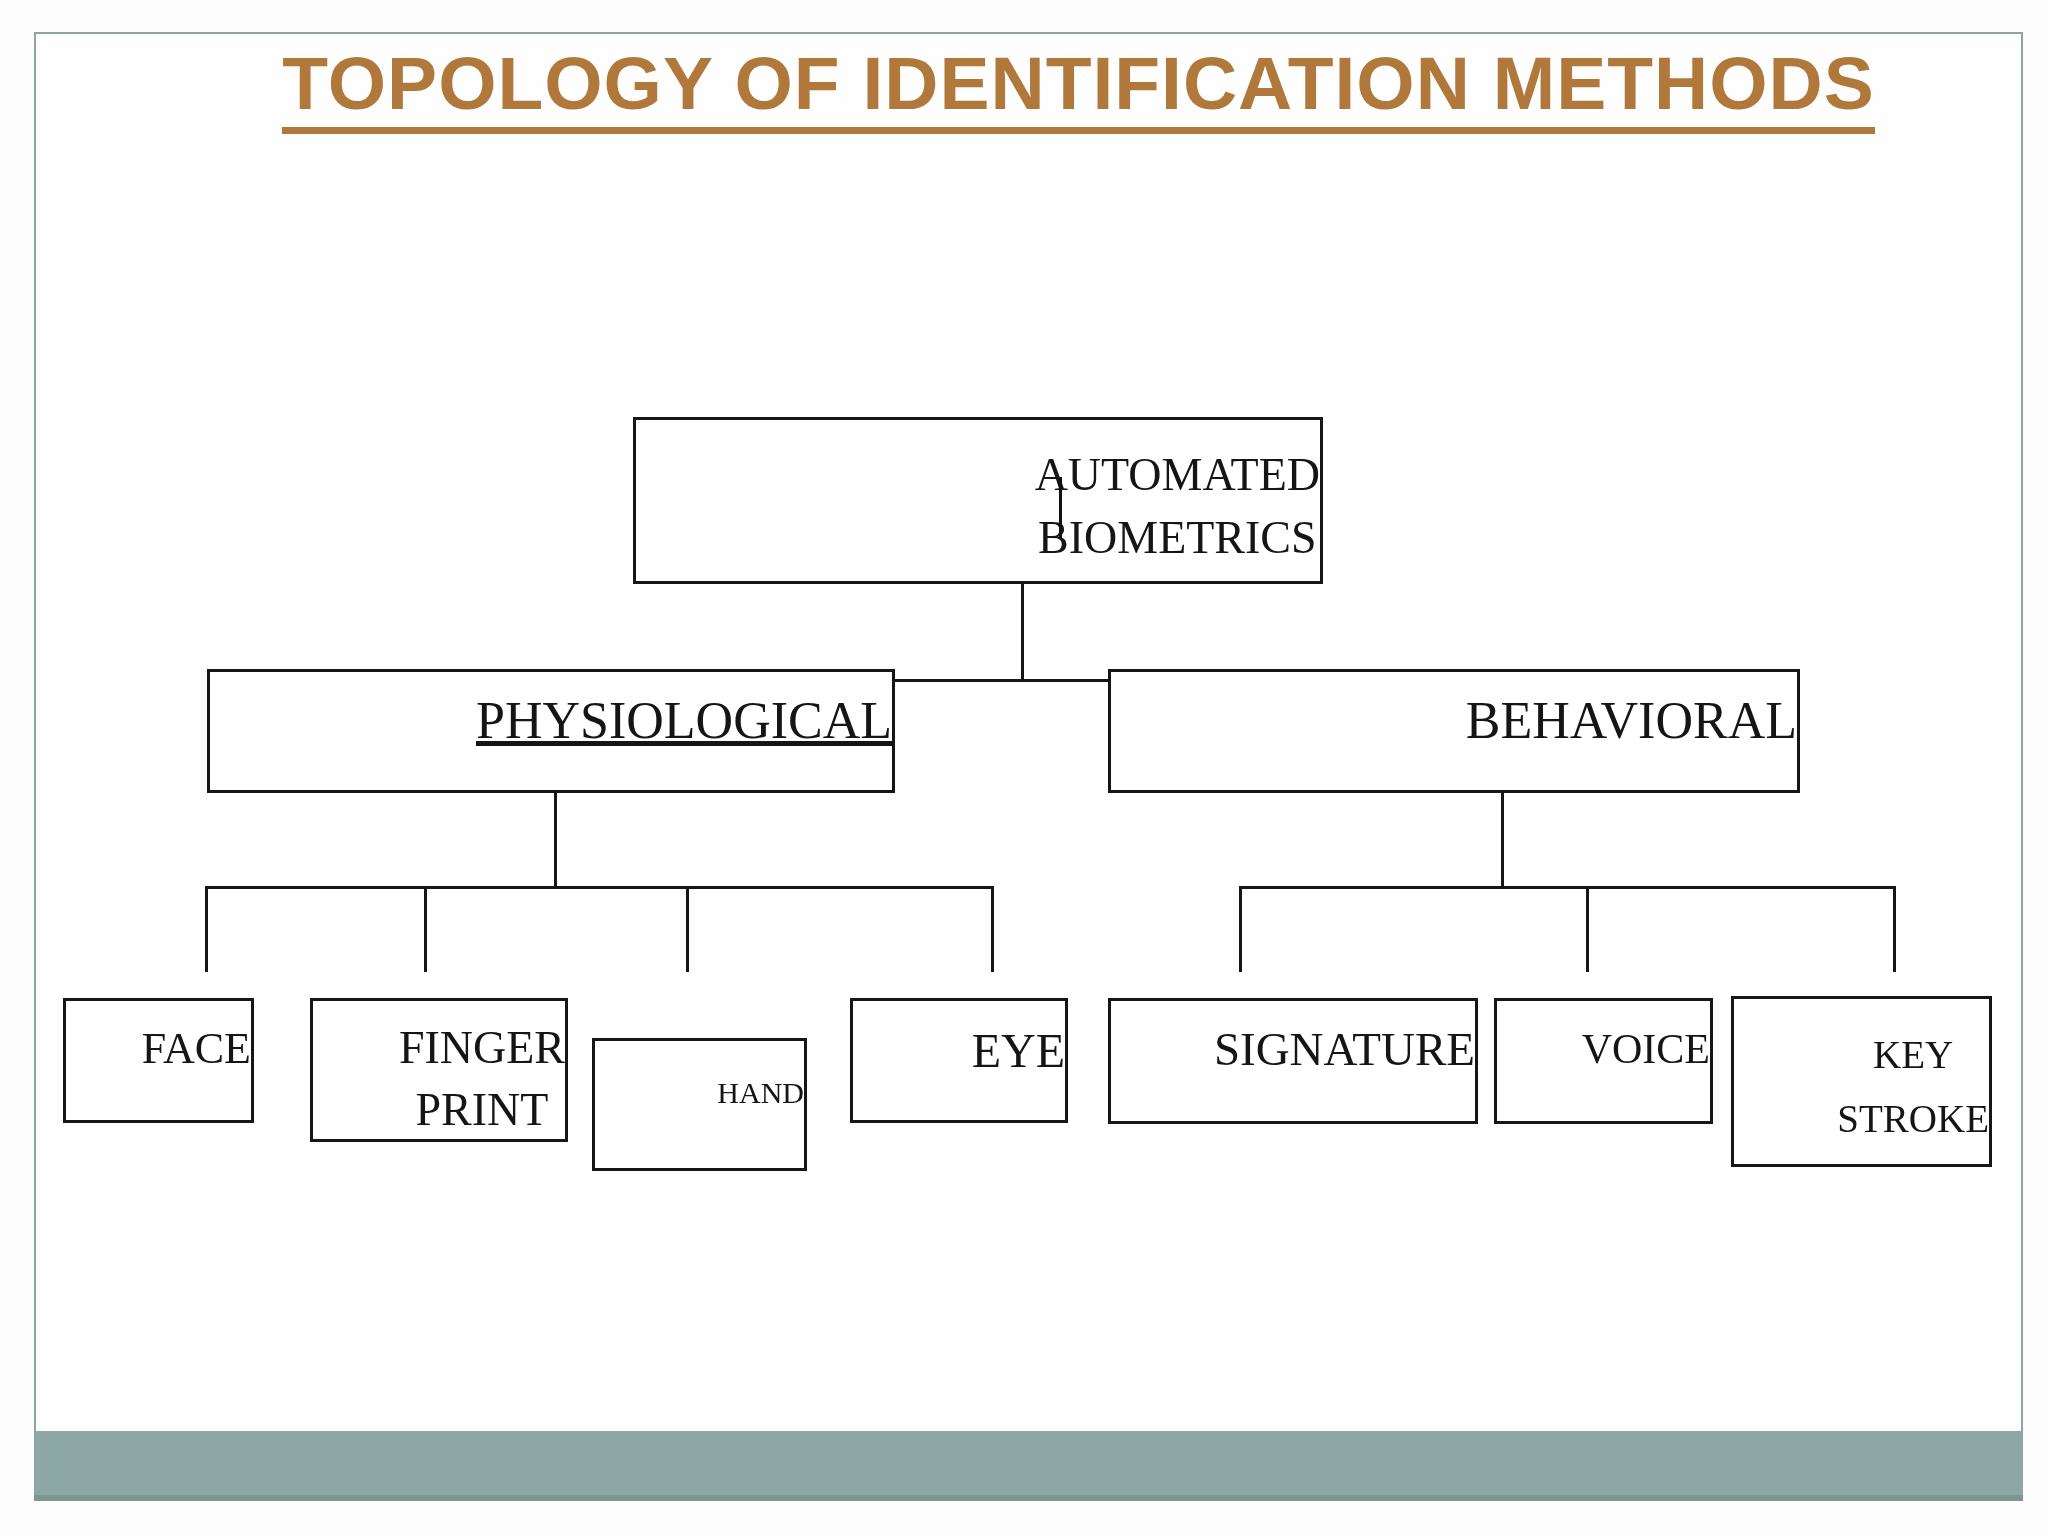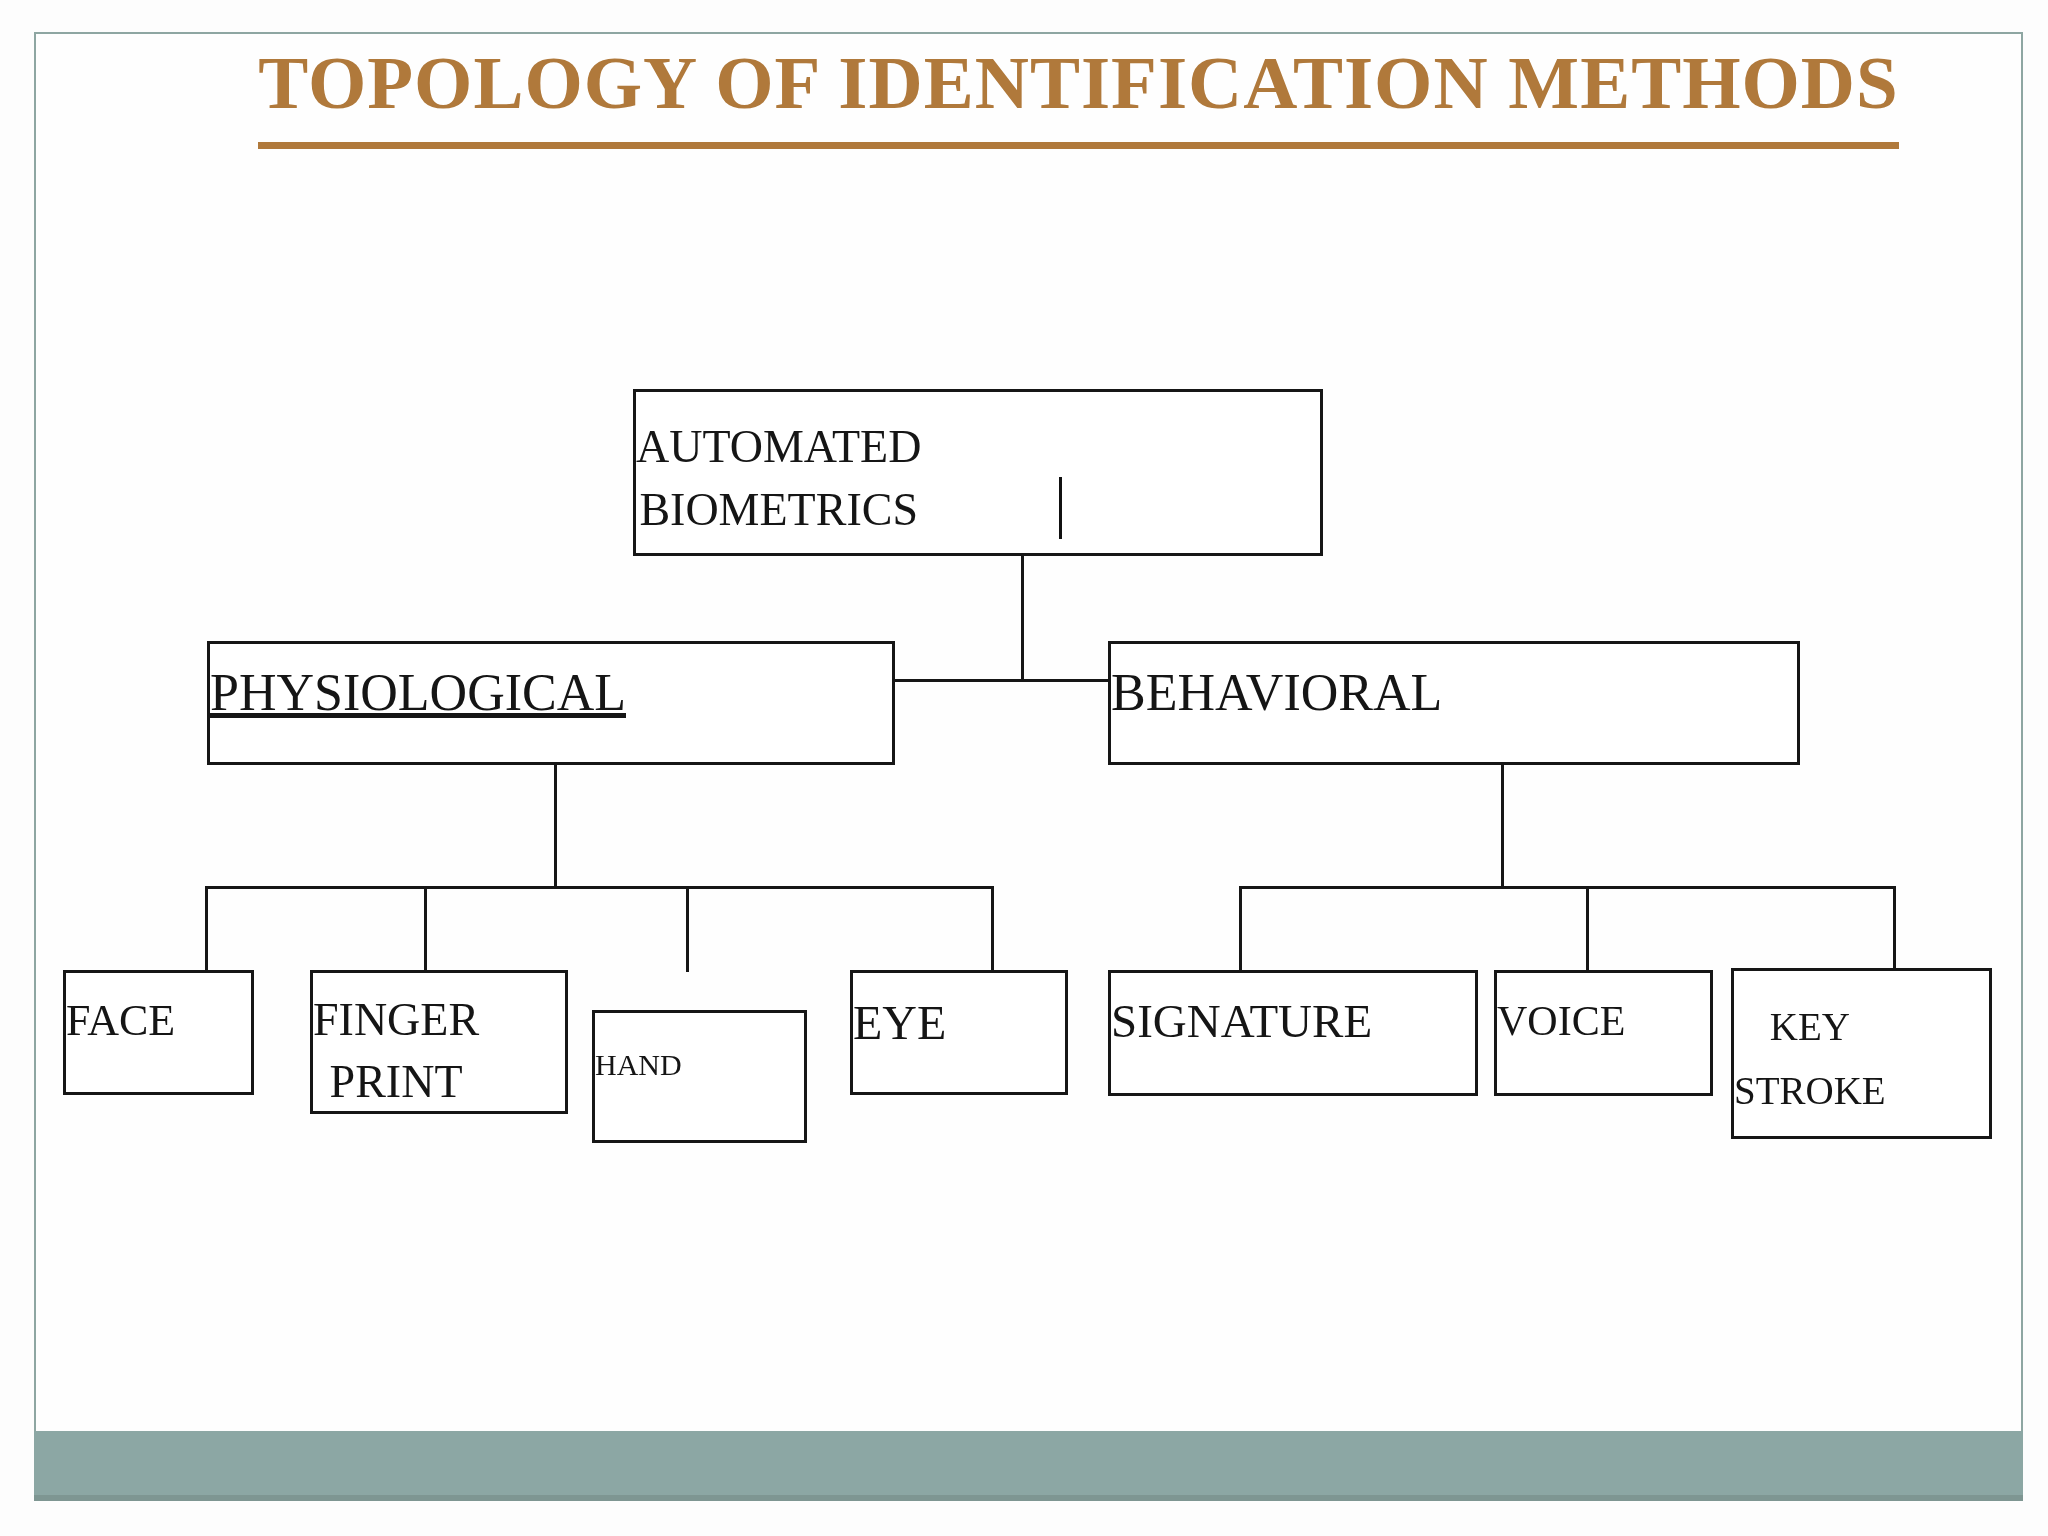--- a/index.html
+++ b/index.html
@@ -14,29 +14,29 @@
   .footer-bar{
     position:absolute;left:34px;top:1431px;width:1989px;height:70px;
     background:#8ca7a4;border-bottom:6px solid #7e9692;box-sizing:border-box;
   }
   .title-wrap{
     position:absolute;left:84px;top:44px;width:1989px;text-align:center;
   }
   .title-text{
     display:inline-block;font-size:75px;font-weight:bold;color:#b0793b;
     letter-spacing:1px;line-height:1.05;
-    padding-bottom:19px;border-bottom:7px solid #b0793b;
-    font-family:Liberation Serif, serif;
+    padding-bottom:4px;border-bottom:7px solid #b0793b;
+    font-family:Liberation Sans, sans-serif;
   }
   .node{
     position:absolute;background:#ffffff;border:3px solid #161616;
     box-sizing:border-box;color:#151515;
-    display:flex;align-items:center;justify-content:flex-start;
+    display:flex;align-items:center;justify-content:flex-end;
     text-align:center;white-space:pre-line;
-    font-family:"Liberation Serif", serif;line-height:1.25;
+    font-family:"Liberation Serif", serif;line-height:1.25;margin-top:28px;
   }
   .node.top-align{align-items:flex-start;}
   .ln{position:absolute;background:#161616;}
   
   .n-root{left:633px;top:389px;width:690px;height:167px;font-size:46px;line-height:63px;padding-top:10px;}
   .n-phys{left:207px;top:641px;width:688px;height:124px;font-size:52px;padding-bottom:22px;text-decoration:underline;}
   .n-behav{left:1108px;top:641px;width:692px;height:124px;font-size:52px;padding-bottom:22px;}
   .n-face{left:63px;top:970px;width:191px;height:125px;font-size:44px;padding-bottom:24px;}
   .n-finger{left:310px;top:970px;width:258px;height:144px;font-size:46px;line-height:62px;padding-top:16px;}
   .n-hand{left:592px;top:1010px;width:215px;height:133px;font-size:30px;padding-bottom:24px;}

